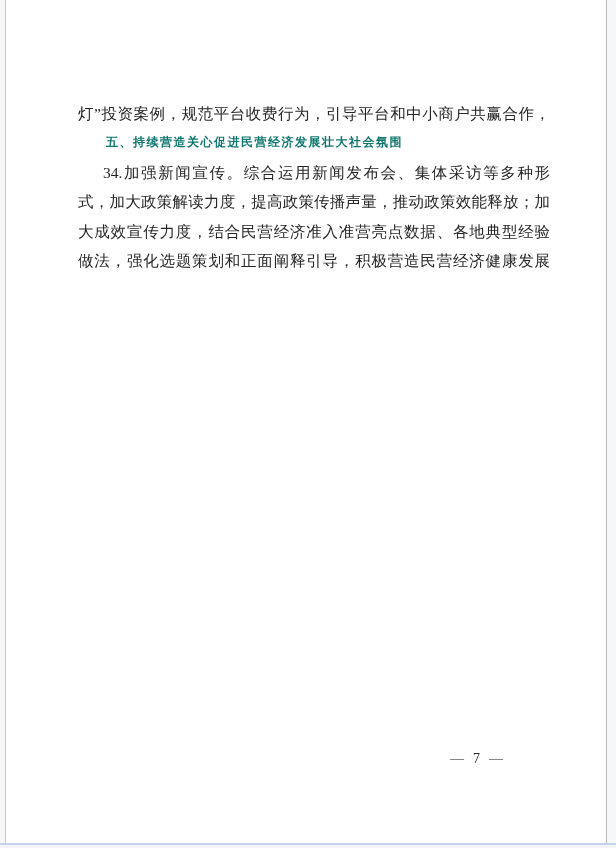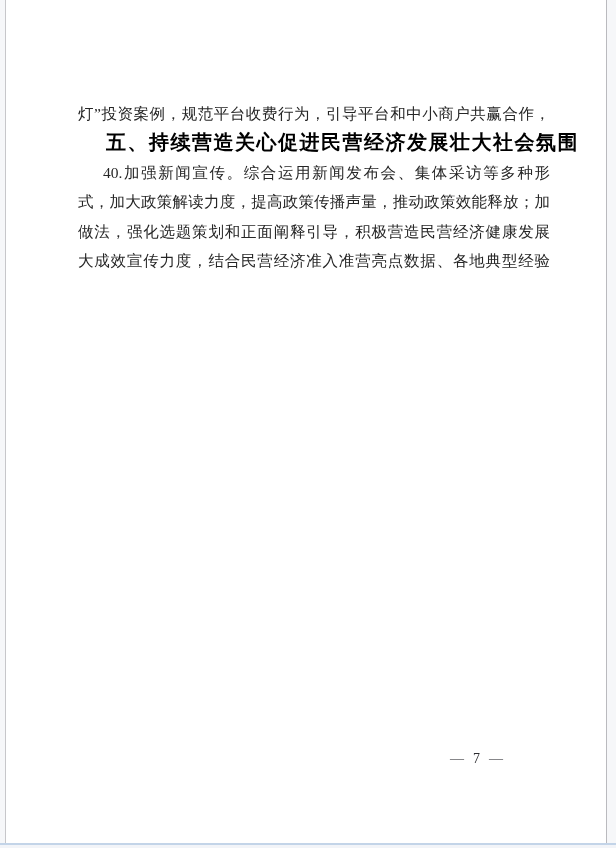--- a/index.html
+++ b/index.html
@@ -66,23 +66,23 @@
     white-space: normal;
     text-align: justify;
     text-align-last: justify;
   }
   .line.indent-first {
     text-indent: 25px;
   }
   .line.heading {
     font-family: "Liberation Sans", sans-serif;
     font-weight: bold;
-    font-size: 20px;
+    font-size: 12px;
     letter-spacing: 1.5px;
-    color: #000000;
+    color: #0f766e;
     text-indent: 28px;
   }
   .page-num {
     position: absolute;
     left: 444px;
     top: 748px;
     display: flex;
     align-items: center;
     gap: 9px;
     font-size: 14px;
@@ -98,24 +98,24 @@
   }
 </style>
 </head>
 <body>
 
 <div class="canvas">
   <div class="page">
     <div class="text-block">
       <div class="line just">灯”投资案例，规范平台收费行为，引导平台和中小商户共赢合作，</div>
       <div class="line heading">五、持续营造关心促进民营经济发展壮大社会氛围</div>
-      <div class="line just indent-first">40.加强新闻宣传。综合运用新闻发布会、集体采访等多种形</div>
+      <div class="line just indent-first">34.加强新闻宣传。综合运用新闻发布会、集体采访等多种形</div>
       <div class="line just">式，加大政策解读力度，提高政策传播声量，推动政策效能释放；加</div>
+      <div class="line just">大成效宣传力度，结合民营经济准入准营亮点数据、各地典型经验</div>
       <div class="line just">做法，强化选题策划和正面阐释引导，积极营造民营经济健康发展</div>
-      <div class="line just">大成效宣传力度，结合民营经济准入准营亮点数据、各地典型经验</div>
     </div>
     <div class="page-num">
       <span class="dash">—</span>
       <span class="num">7</span>
       <span class="dash">—</span>
     </div>
   </div>
   <div class="footer-rule"></div>
   <div class="below-rule"></div>
 </div>

